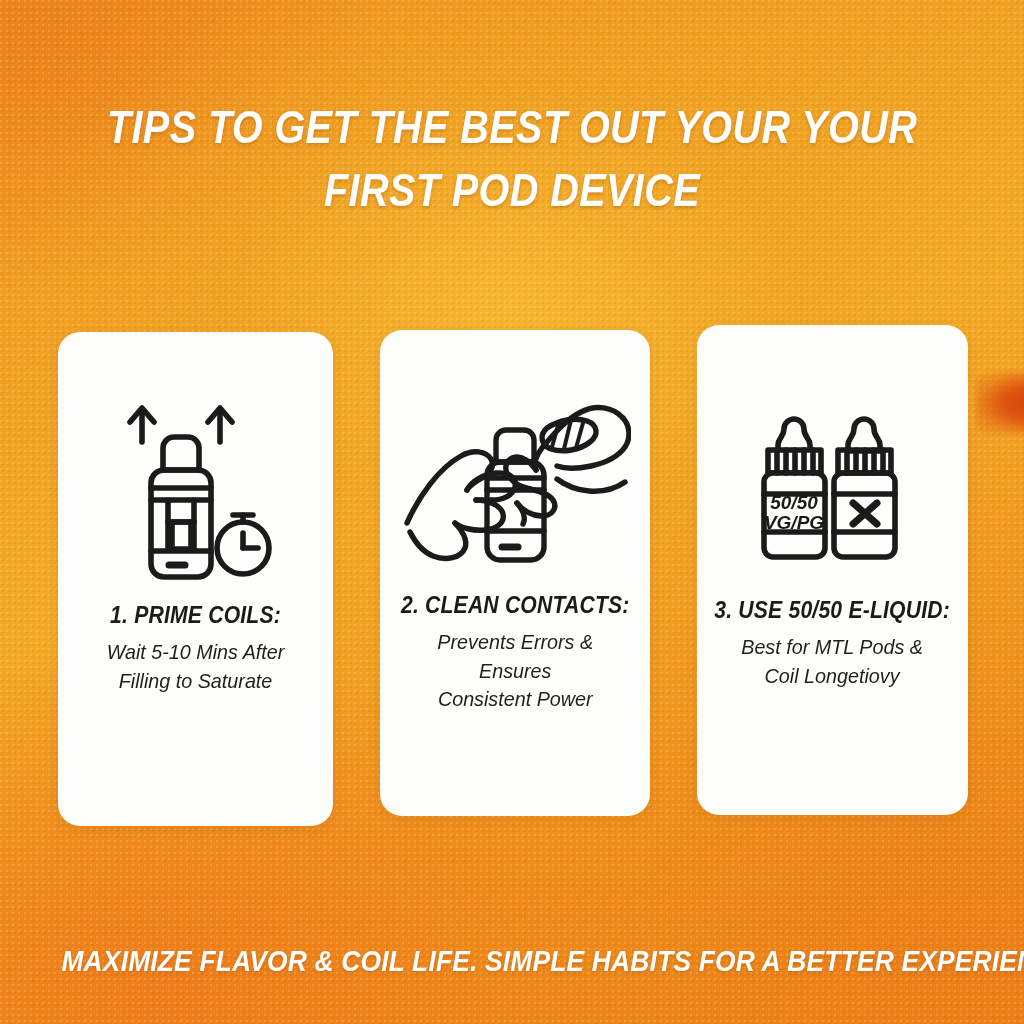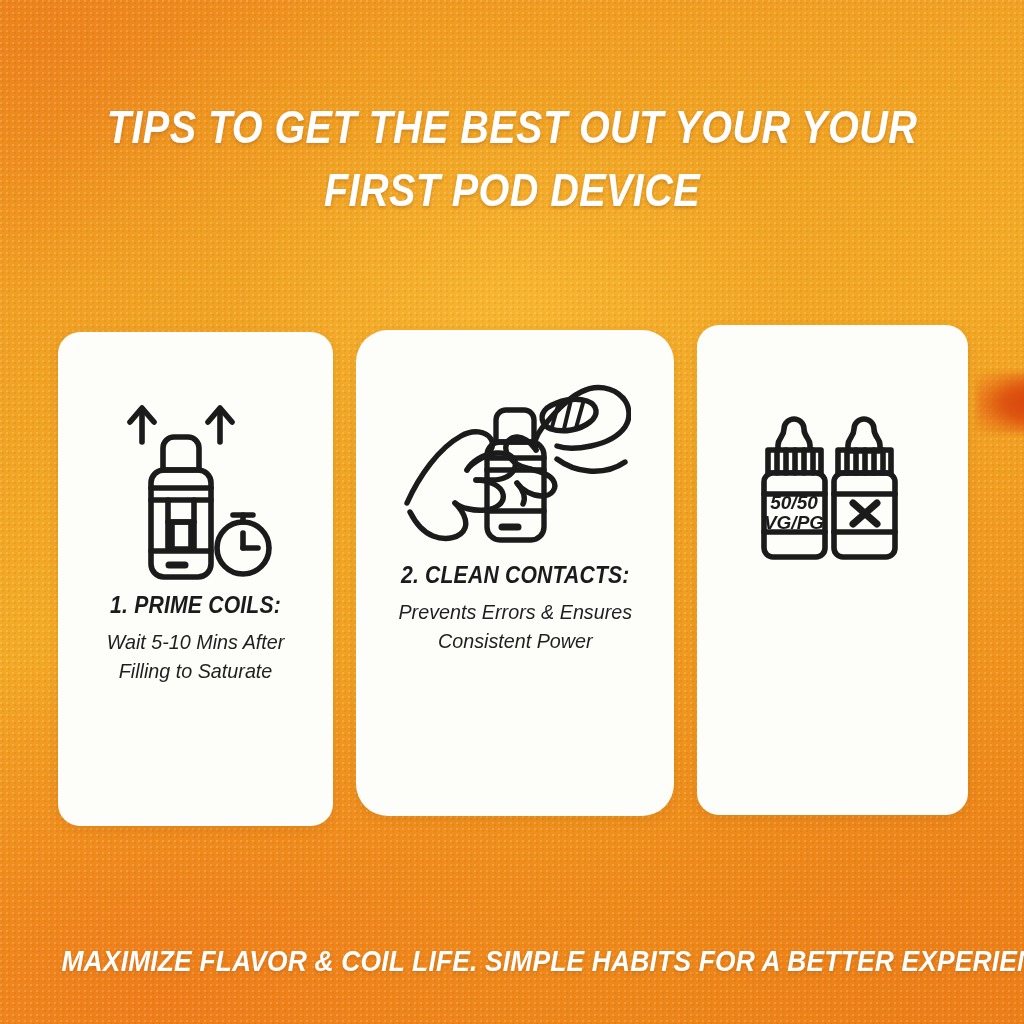--- a/index.html
+++ b/index.html
@@ -80,24 +80,25 @@
   }
 
   .card {
     background: #fdfdfa;
     border-radius: 22px;
     box-shadow: 0 3px 12px rgba(130,62,6,0.14);
     display: flex;
     flex-direction: column;
     align-items: center;
     box-sizing: border-box;
+    gap: 10px;
   }
 
   .card-1 { width: 275px; height: 494px; margin-top: 16px;  padding-top: 52px; }
-  .card-2 { width: 318px; height: 486px; margin-top: 14px; padding-top: 24px; border-radius: 32px; }
+  .card-2 { width: 270px; height: 486px; margin-top: 14px; padding-top: 44px; }
   .card-3 { width: 271px; height: 490px; margin-top: 9px;  padding-top: 54px; }
 
   .icon-wrap {
     height: 208px;
     display: flex;
     align-items: center;
     justify-content: center;
   }
 
   .card-text {
@@ -288,18 +289,23 @@
             <line x1="42" y1="57" x2="42" y2="80"></line>
             <line x1="51" y1="57" x2="51" y2="80"></line>
             <line x1="60" y1="57" x2="60" y2="80"></line>
             <line x1="69" y1="57" x2="69" y2="80"></line>
           </g>
 
           <text x="50" y="116" text-anchor="middle" fill="#1b1b1b" stroke="none" font-family="Liberation Sans Narrow, Liberation Sans, sans-serif" font-size="19" font-weight="700">50/50</text>
           <text x="50" y="136" text-anchor="middle" fill="#1b1b1b" stroke="none" font-family="Liberation Sans Narrow, Liberation Sans, sans-serif" font-size="19" font-weight="700">VG/PG</text>
         </svg>
       </div>
+      <div class="card-text">
+        <div class="card-title">3. USE 50/50 E-LIQUID:</div>
+        <div class="card-desc">Best for MTL Pods &amp;
+Coil Longetiovy</div>
+      </div>
     </div>
 
   </div>
 
   <div id="footer">MAXIMIZE FLAVOR &amp; COIL LIFE. SIMPLE HABITS FOR A BETTER EXPERIENCE</div>
 </div>
 
 </body></html>

